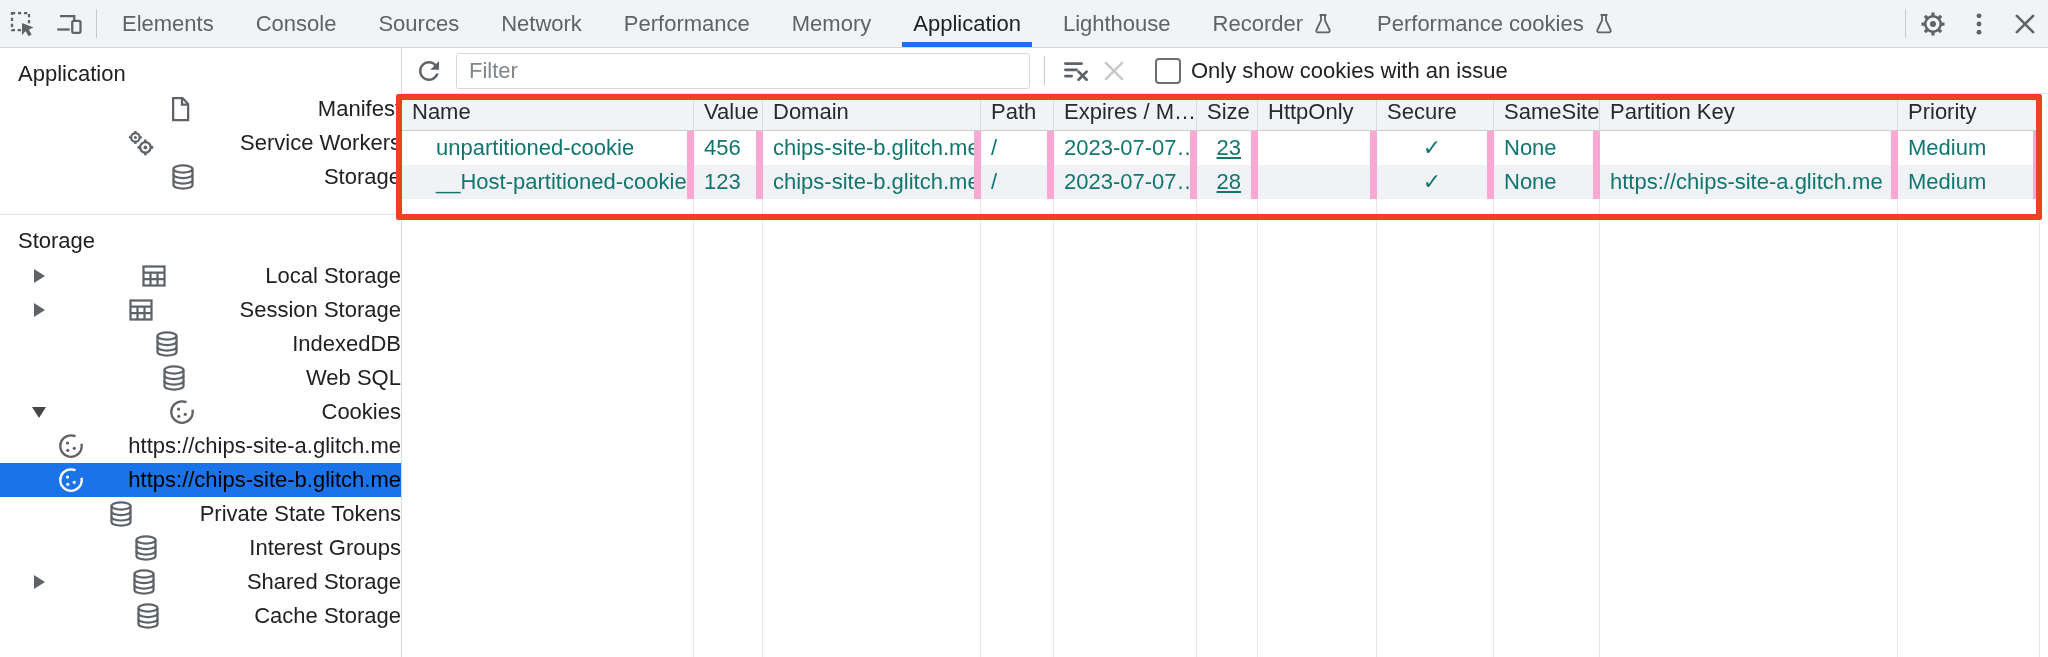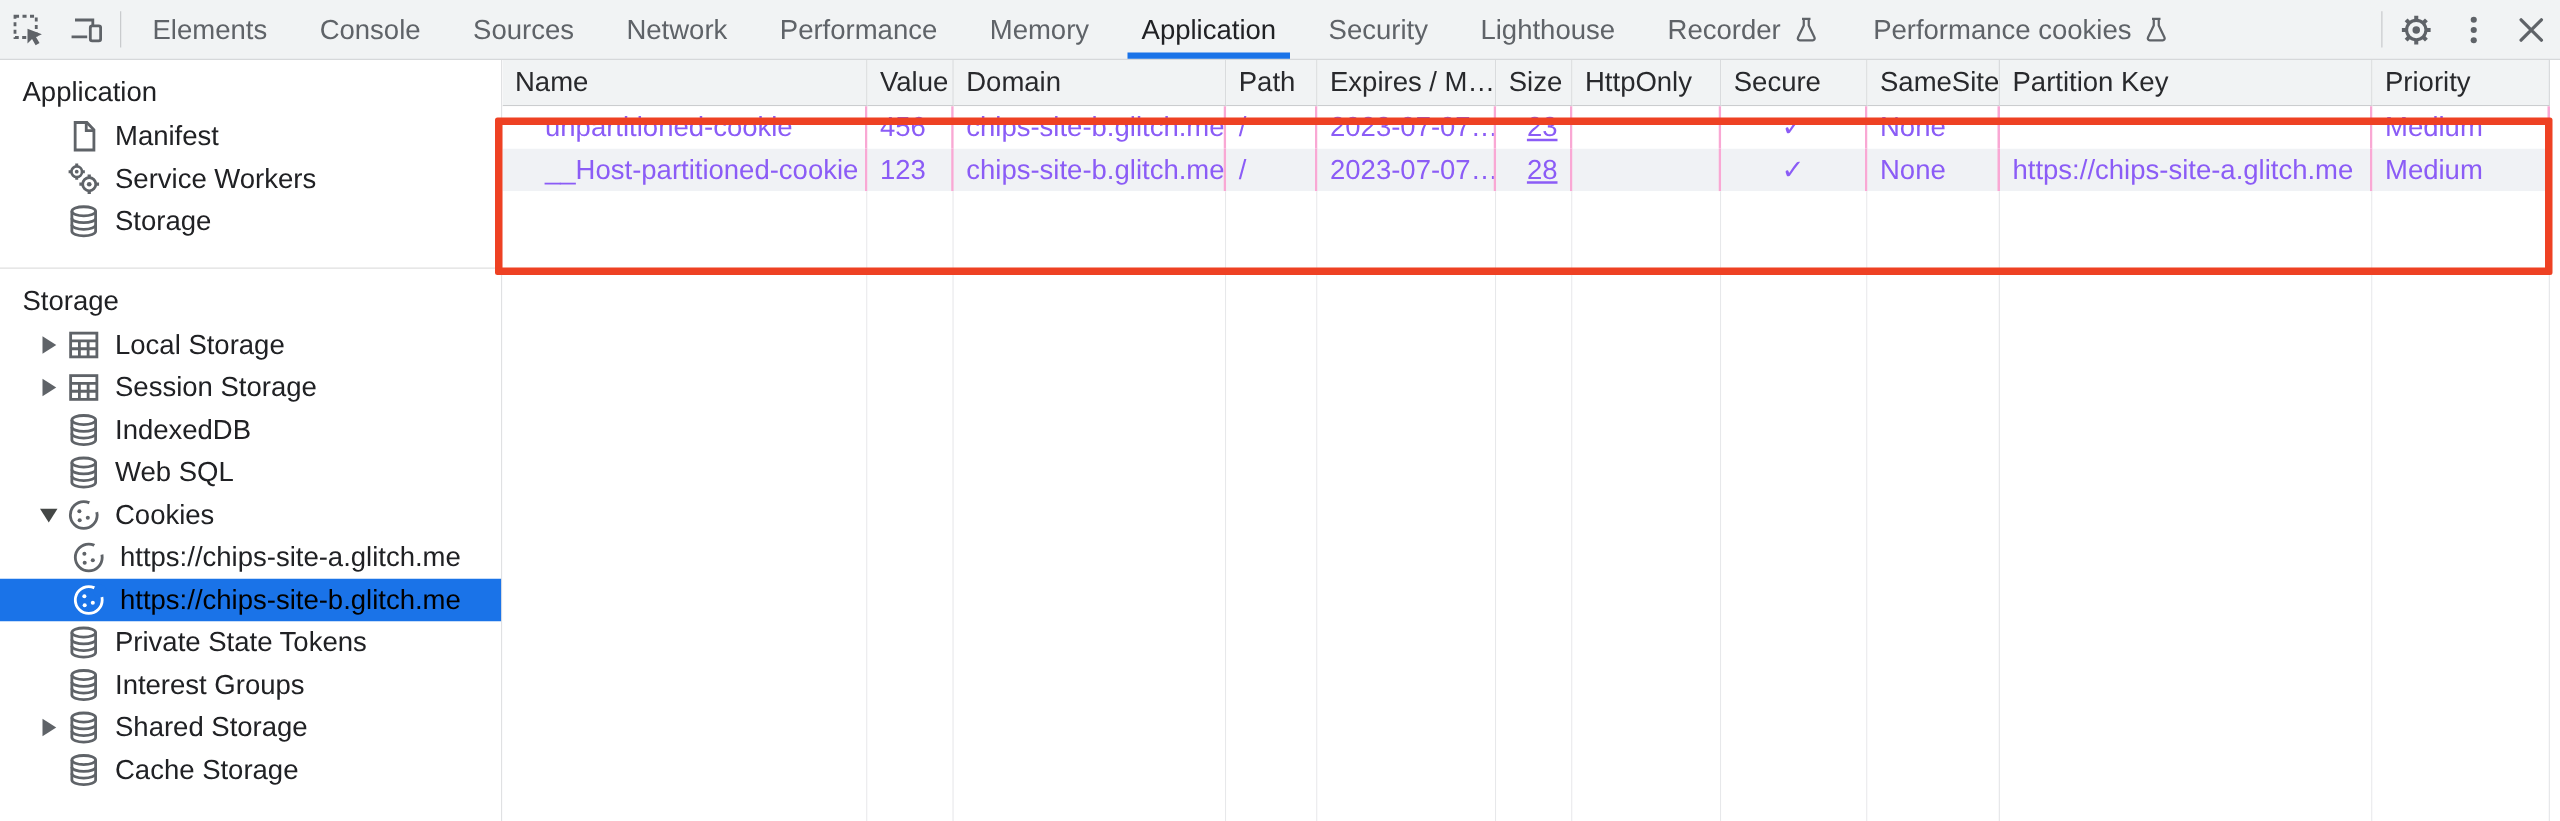--- a/index.html
+++ b/index.html
@@ -24,21 +24,21 @@
   
   .content { display:flex; height:609px; }
 
   
   .sidebar { width:402px; border-right:1px solid #d6d8da; background:#fff; overflow:hidden; flex:none; }
   .section { padding-top:8px; }
   .section.first { padding-bottom:20px; border-bottom:1px solid #e0e0e0; }
   .sec-title { height:36px; display:flex; align-items:center; padding-left:18px;
                font-size:22px; color:#202124; }
   .srow { height:34px; display:flex; align-items:center; padding-left:26px;
-          font-size:22px; color:#202124; cursor:pointer; --rowbg:#fff; white-space:nowrap; }
+          font-size:22px; color:#202124; cursor:pointer; --rowbg:#fff; white-space:nowrap;justify-content:space-between; }
   .srow .arr { width:26px; display:flex; align-items:center; justify-content:center; flex:none; }
   .srow .ic { color:#5f6368; width:30px; height:30px; flex:none; margin-right:10px; }
   .srow .lbl { overflow:hidden; text-overflow:ellipsis; }
   .srow.child { padding-left:56px; }
   .srow.selected { background:#1a73e8; color:#000000; --rowbg:#1a73e8; }
   .srow.selected .ic { color:#fff; }
   .arr-r { width:0; height:0; border-left:11px solid #5f6368;
            border-top:7px solid transparent; border-bottom:7px solid transparent; }
   .arr-d { width:0; height:0; border-top:11px solid #444746;
            border-left:7px solid transparent; border-right:7px solid transparent; }
@@ -60,22 +60,22 @@
   .cb-label { font-size:22px; color:#202124; white-space:nowrap; }
 
   
   .table-wrap { flex:1; overflow:hidden; background:#fff; }
   .cookie-table { display:grid; width:1638px; height:100%;
      grid-template-columns:292px 69px 218px 73px 143px 61px 119px 117px 106px 298px 142px;
      grid-template-rows:37px 34px 34px minmax(0,1fr); }
   .th { background:#f1f3f4; border-right:1px solid #d9dbdd; border-bottom:1px solid #cbcdcf;
         font-size:22px; color:#28292c; display:flex; align-items:center; padding:17px 10px;
         white-space:nowrap; overflow:hidden; }
-  .td { font-size:22px; color:#8b5cf6; display:flex; align-items:center; padding:0 10px;
-        border-right:2px solid #f9a8d4; white-space:nowrap; overflow:hidden; background:#fff; }
+  .td { font-size:22px; color:#0f766e; display:flex; align-items:center; padding:0 10px;
+        border-right:7px solid #f9a8d4; white-space:nowrap; overflow:hidden; background:#fff; }
   .trow { display:contents; }
   .trow2 .td { background:#f0f2f5; }
   .td.name { padding-left:34px; }
   .td.num { justify-content:flex-end;text-decoration:underline; }
   .td.center { justify-content:center; }
   .tf { border-right:1px solid #e7e8ea; background:#fff; }
 
   
   .hl-box { position:absolute; left:396px; top:94px; width:1646px; height:126px;
             border:6px solid #ee4123; border-radius:2px; pointer-events:none; z-index:9; }
@@ -204,23 +204,20 @@
     <div class="tab">
         <span>Performance</span>
       </div>
     <div class="tab">
         <span>Memory</span>
       </div>
     <div class="tab active">
         <span>Application</span>
       </div>
     <div class="tab">
-        <span>Security</span>
-      </div>
-    <div class="tab">
         <span>Lighthouse</span>
       </div>
     <div class="tab">
       <span>Recorder</span>
       <svg class="ic flask" width="24" height="24">
           <use href="#i-flask"></use>
         </svg>
     </div>
     <div class="tab">
       <span>Performance cookies</span>
@@ -359,20 +356,41 @@
           <span class="arr"></span>
           <svg class="ic">
               <use href="#i-db"></use>
             </svg>
           <span class="lbl">Cache Storage</span>
         </div>
       </div>
     </div>
 
     <div class="main">
+      <div class="toolbar">
+        <div class="tool-btn">
+          <svg class="ic" width="30" height="30">
+              <use href="#i-refresh"></use>
+            </svg>
+        </div>
+        <input class="filter-input" type="text" placeholder="Filter" style="">
+        <div class="vsep"></div>
+        <div class="tool-btn">
+          <svg class="ic" width="30" height="30">
+              <use href="#i-clearfilter"></use>
+            </svg>
+        </div>
+        <div class="tool-btn x-disabled">
+          <svg class="ic" width="30" height="30">
+              <use href="#i-x"></use>
+            </svg>
+        </div>
+        <div class="checkbox"></div>
+        <span class="cb-label">Only show cookies with an issue</span>
+      </div>
 
       <div class="table-wrap">
         <div class="cookie-table">
 
           <div class="th">Name</div>
           <div class="th">Value</div>
           <div class="th">Domain</div>
           <div class="th">Path</div>
           <div class="th">Expires / M…</div>
           <div class="th">Size</div>

